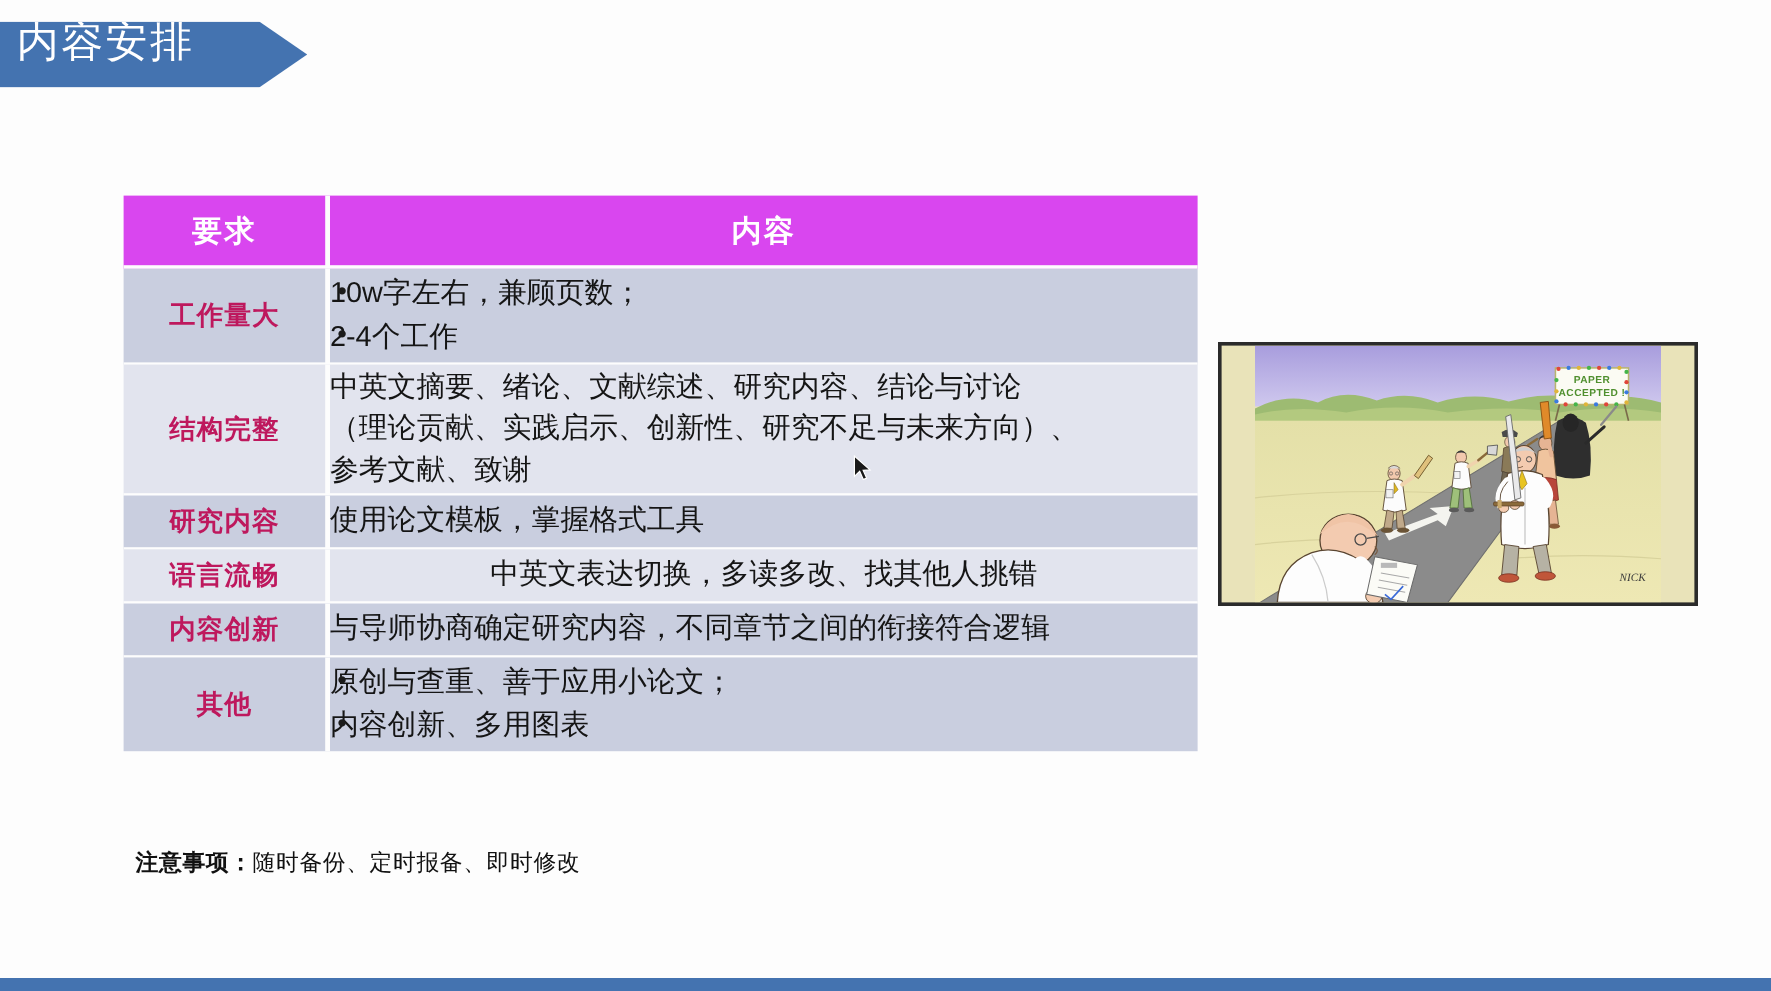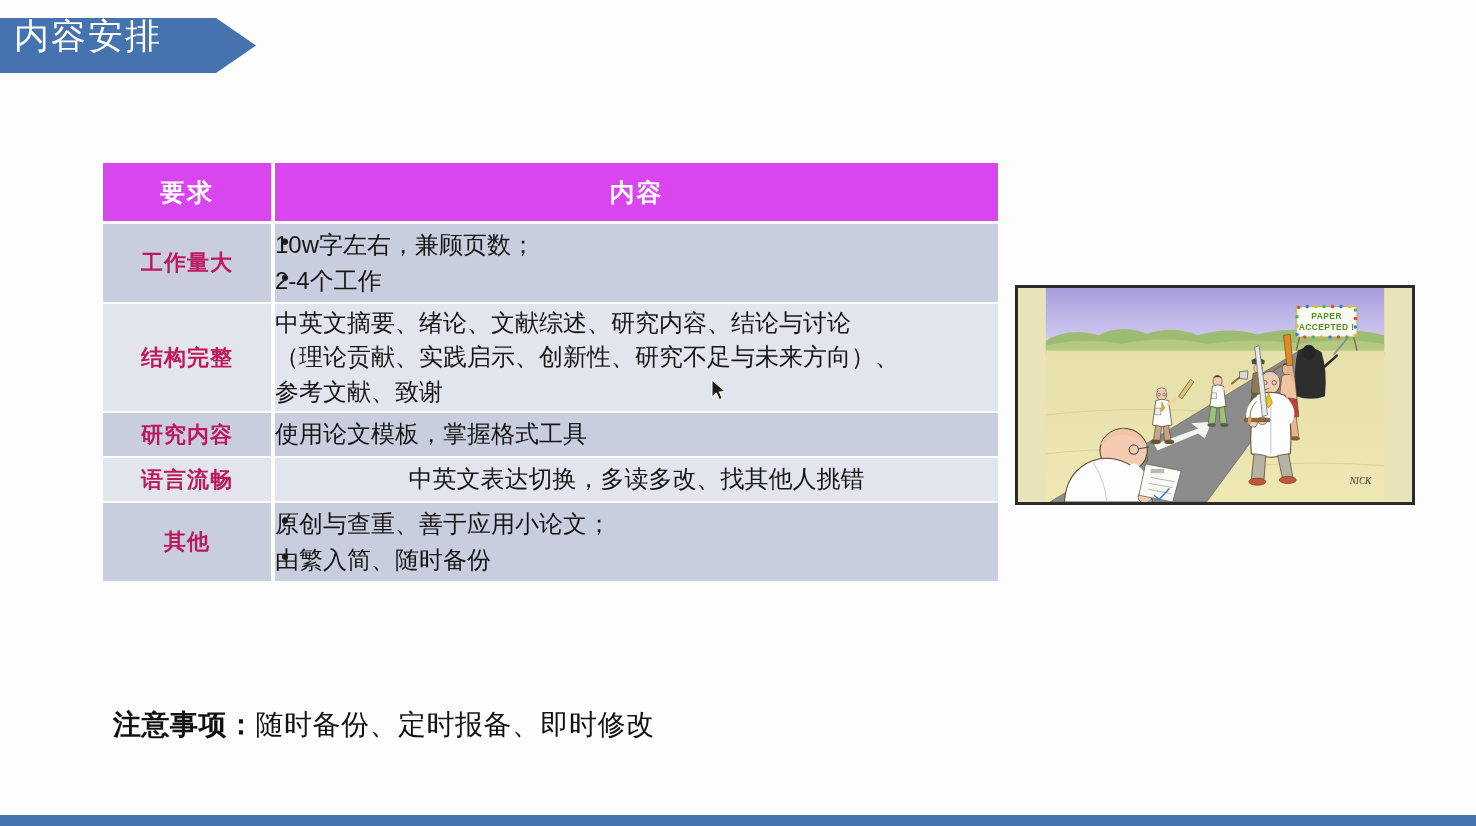--- a/index.html
+++ b/index.html
@@ -122,21 +122,21 @@
   tr.r-4 td { height: 43px; text-align: center; }
   tr.r-5 td { height: 43px; }
   tr.r-6 td { height: 78px; }
   tr.r-7 td { height: 78px; }
 
   
   #footnote {
     position: absolute;
     left: 113px;
     top: 706px;
-    font-size: 28px;
+    font-size: 19px;
     color: #111111;
     letter-spacing: 0.5px;
     white-space: nowrap;
   }
   #footnote .fn-label { font-weight: 700; }
   #footnote .fn-body  { font-weight: 400; }
 
   
   #cartoon-frame {
     position: absolute;
@@ -217,28 +217,34 @@
       </td>
     </tr>
 
     <tr class="shade-light r-4">
       <td class="req-cell">语言流畅</td>
       <td class="content-cell">
         <span class="para">中英文表达切换，多读多改、找其他人挑错</span>
       </td>
     </tr>
 
+    <tr class="shade-dark r-5">
+      <td class="req-cell">内容创新</td>
+      <td class="content-cell">
+        <span class="para">与导师协商确定研究内容，不同章节之间的衔接符合逻辑</span>
+      </td>
+    </tr>
 
 
     <tr class="shade-dark r-7">
       <td class="req-cell">其他</td>
       <td class="content-cell">
         <ul>
           <li>原创与查重、善于应用小论文；</li>
-          <li>由繁入简、随时备份</li>
+          <li>内容创新、多用图表</li>
         </ul>
       </td>
     </tr>
 
   </tbody>
 </table>
 
 <div id="footnote">
   <span class="fn-label">注意事项：</span><span class="fn-body">随时备份、定时报备、即时修改</span>
 </div>

